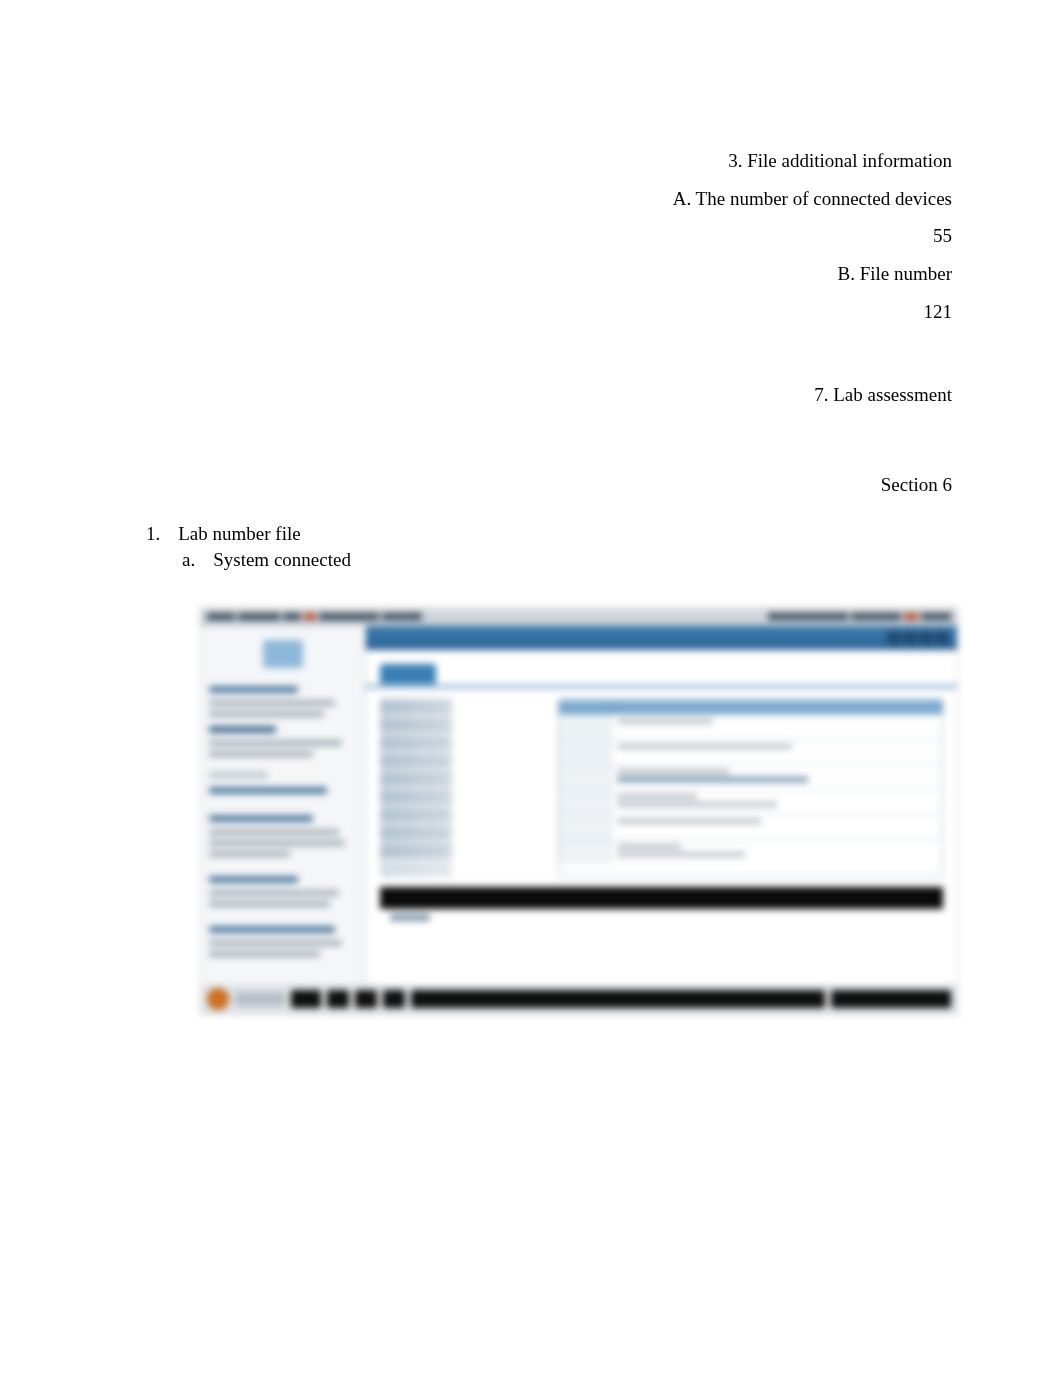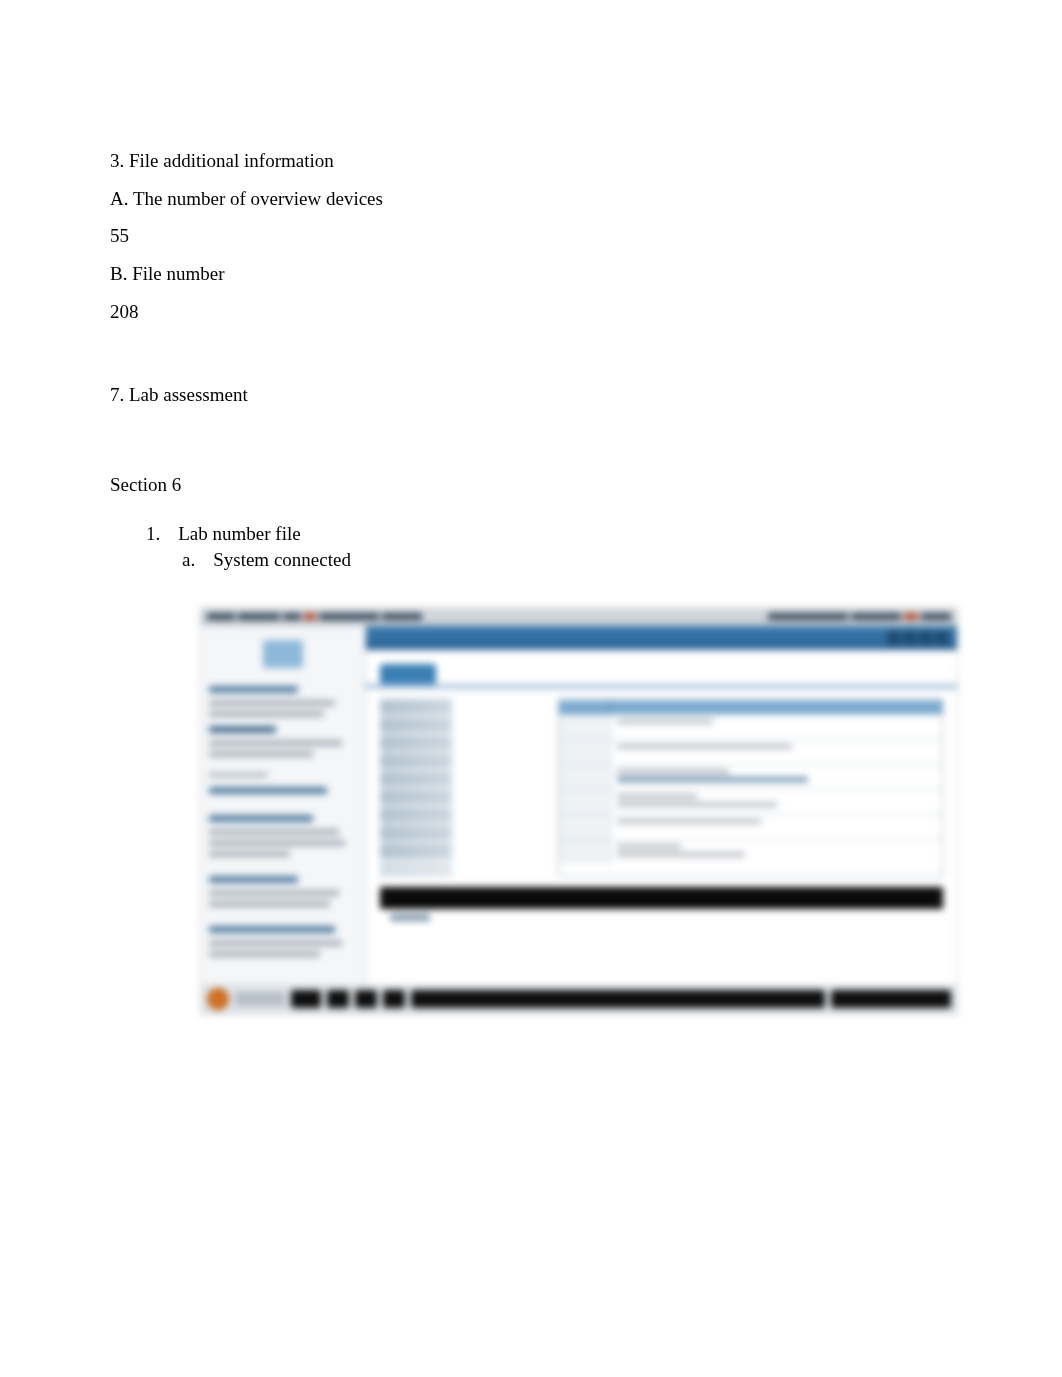--- a/index.html
+++ b/index.html
@@ -14,20 +14,21 @@
       color: #000;
       background: #fff;
       width: 1062px;
       height: 1377px;
       padding: 148px 110px 0 110px;
       line-height: 1.35;
     }
     
     .text-line {
       margin-bottom: 12px;
+      text-align: right;
     }
     
     .gap-small {
       height: 12px;
     }
     
     .gap-medium {
       height: 46px;
     }
     
@@ -289,27 +290,27 @@
       margin-top: 2px;
       border-radius: 2px;
       opacity: 0.5;
     }
   </style>
 </head>
 <body>
 
 <div class="text-line">3. File additional information</div>
 
-<div class="text-line">A. The number of overview devices</div>
+<div class="text-line">A. The number of connected devices</div>
 
 <div class="text-line">55</div>
 
 <div class="text-line">B. File number</div>
 
-<div class="text-line">208</div>
+<div class="text-line">121</div>
 
 <div class="gap-medium"></div>
 
 <div class="text-line">7. Lab assessment</div>
 
 <div class="gap-large"></div>
 
 <div class="text-line">Section 6</div>
 
 <div class="gap-small"></div>

